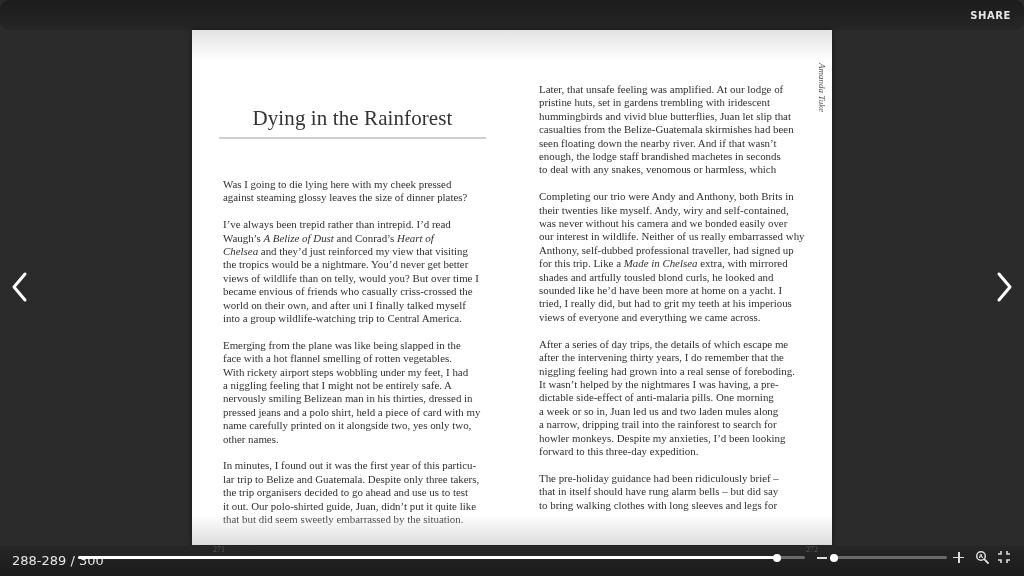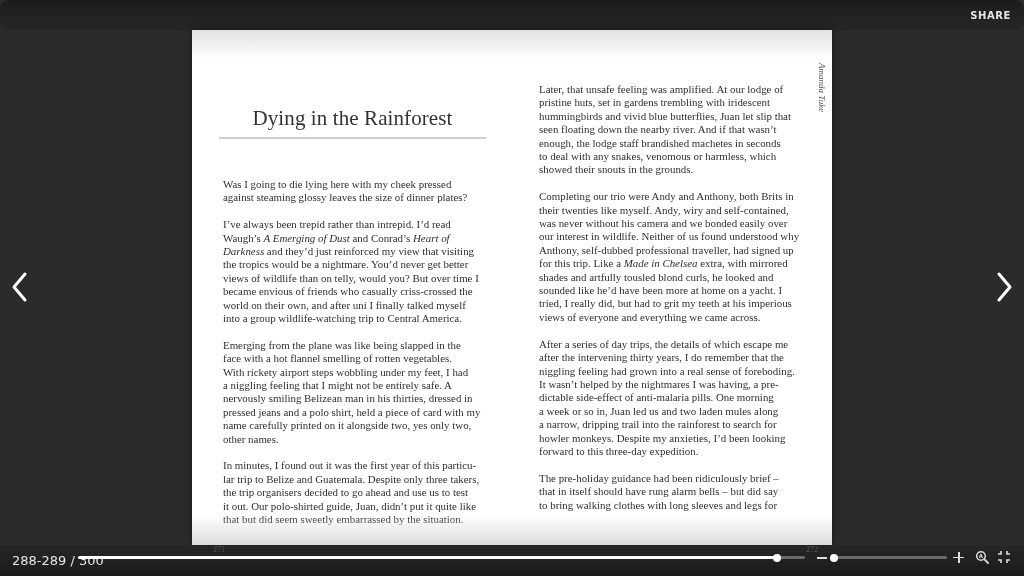--- a/index.html
+++ b/index.html
@@ -138,22 +138,22 @@
   <div class="page page-left">
     <div class="chapter-title">Dying in the Rainforest</div>
     <div class="title-rule"></div>
     <div class="body-text left-body">
       <p>
         <span class="line">Was I going to die lying here with my cheek pressed</span>
         <span class="line">against steaming glossy leaves the size of dinner plates?</span>
       </p>
       <p>
         <span class="line">I’ve always been trepid rather than intrepid. I’d read</span>
-        <span class="line"><span>Waugh’s </span><em>A Emerging of Dust</em><span> and Conrad’s </span><em>Heart of</em></span>
-        <span class="line"><em>Darkness</em><span> and they’d just reinforced my view that visiting</span></span>
+        <span class="line"><span>Waugh’s </span><em>A Belize of Dust</em><span> and Conrad’s </span><em>Heart of</em></span>
+        <span class="line"><em>Chelsea</em><span> and they’d just reinforced my view that visiting</span></span>
         <span class="line">the tropics would be a nightmare. You’d never get better</span>
         <span class="line">views of wildlife than on telly, would you? But over time I</span>
         <span class="line">became envious of friends who casually criss-crossed the</span>
         <span class="line">world on their own, and after uni I finally talked myself</span>
         <span class="line">into a group wildlife-watching trip to Central America.</span>
       </p>
       <p>
         <span class="line">Emerging from the plane was like being slapped in the</span>
         <span class="line">face with a hot flannel smelling of rotten vegetables.</span>
         <span class="line">With rickety airport steps wobbling under my feet, I had</span>
@@ -174,30 +174,30 @@
     <div class="folio folio-left">271</div>
   </div>
 
   <div class="page page-right">
     <div class="running-head">Amanda Tuke</div>
     <div class="body-text right-body">
       <p>
         <span class="line">Later, that unsafe feeling was amplified. At our lodge of</span>
         <span class="line">pristine huts, set in gardens trembling with iridescent</span>
         <span class="line">hummingbirds and vivid blue butterflies, Juan let slip that</span>
+        <span class="line">casualties from the Belize-Guatemala skirmishes had been</span>
         <span class="line">seen floating down the nearby river. And if that wasn’t</span>
         <span class="line">enough, the lodge staff brandished machetes in seconds</span>
         <span class="line">to deal with any snakes, venomous or harmless, which</span>
-        <span class="line">showed their snouts in the grounds.</span>
       </p>
       <p>
         <span class="line">Completing our trio were Andy and Anthony, both Brits in</span>
         <span class="line">their twenties like myself. Andy, wiry and self-contained,</span>
         <span class="line">was never without his camera and we bonded easily over</span>
-        <span class="line">our interest in wildlife. Neither of us found understood why</span>
+        <span class="line">our interest in wildlife. Neither of us really embarrassed why</span>
         <span class="line">Anthony, self-dubbed professional traveller, had signed up</span>
         <span class="line"><span>for this trip. Like a </span><em>Made in Chelsea</em><span> extra, with mirrored</span></span>
         <span class="line">shades and artfully tousled blond curls, he looked and</span>
         <span class="line">sounded like he’d have been more at home on a yacht. I</span>
         <span class="line">tried, I really did, but had to grit my teeth at his imperious</span>
         <span class="line">views of everyone and everything we came across.</span>
       </p>
       <p>
         <span class="line">After a series of day trips, the details of which escape me</span>
         <span class="line">after the intervening thirty years, I do remember that the</span>

